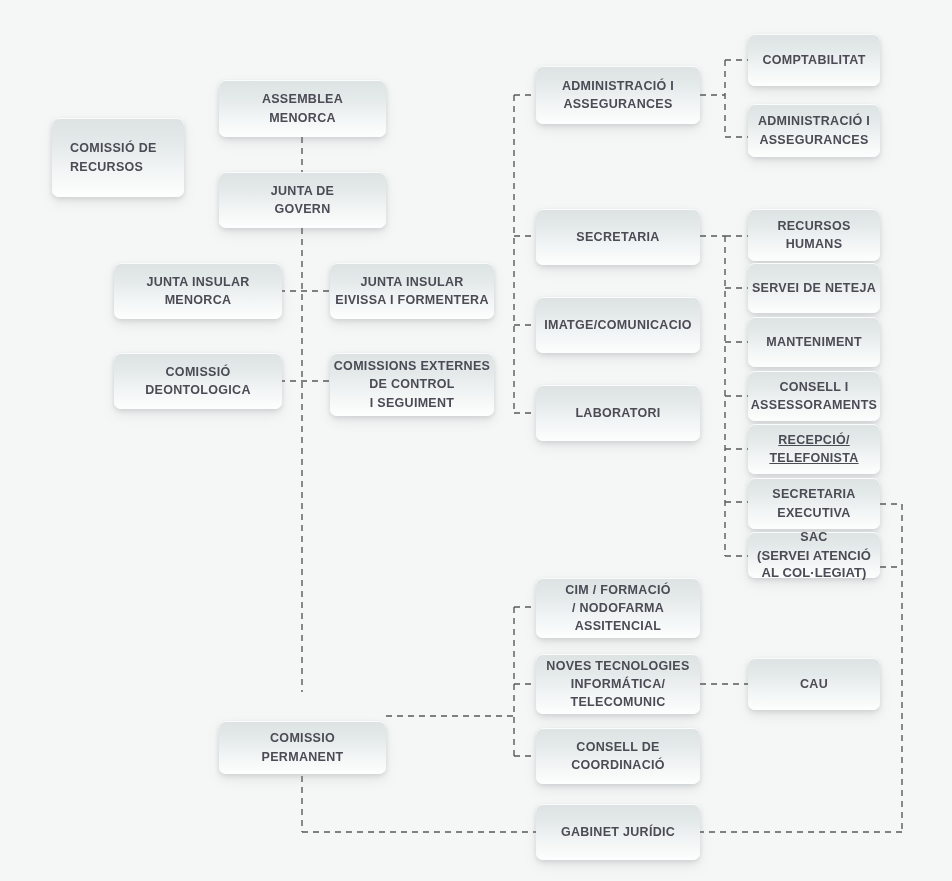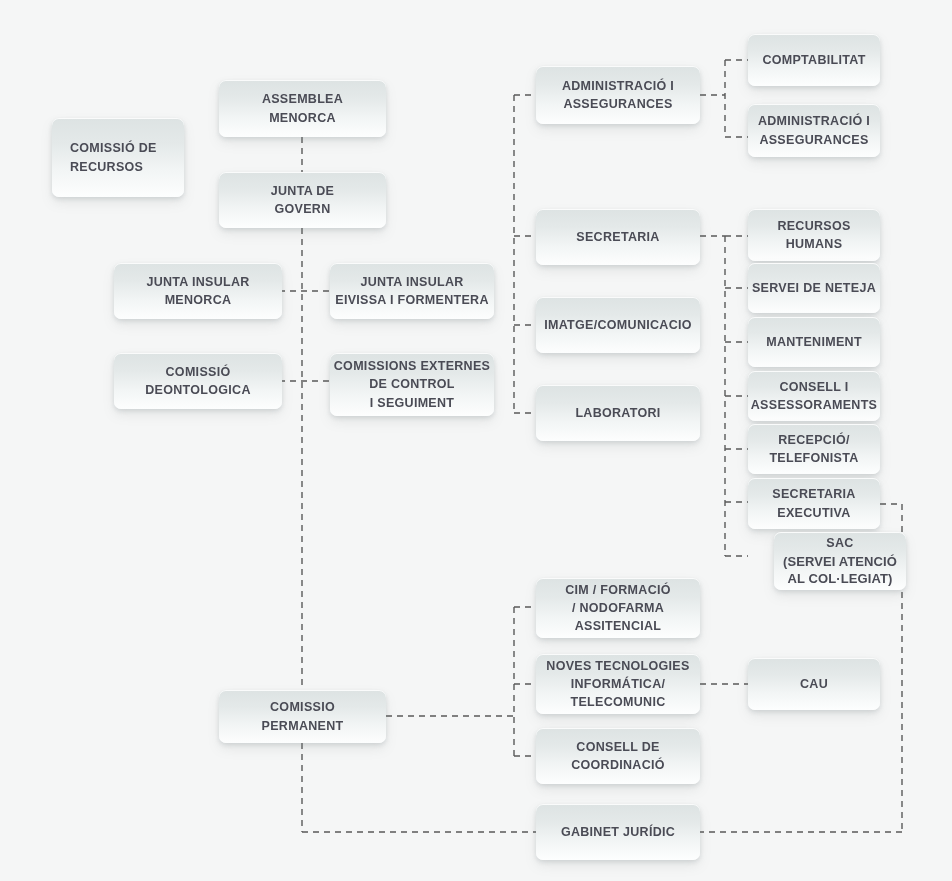--- a/index.html
+++ b/index.html
@@ -157,21 +157,21 @@
     <span class="line1">COMISSIÓ</span>
     <span class="line2">DEONTOLOGICA</span>
   </div>
 
   <div class="node" style="left:330px; top:353px; width:164px; height:63px;">
     <span class="line1">COMISSIONS EXTERNES</span>
     <span class="line2">DE CONTROL</span>
     <span class="line3">I SEGUIMENT</span>
   </div>
 
-  <div class="node" style="left:219px; top:690px; width:167px; height:53px;">
+  <div class="node" style="left:219px; top:721px; width:167px; height:53px;">
     <span class="line1">COMISSIO</span>
     <span class="line2">PERMANENT</span>
   </div>
 
   <div class="node" style="left:536px; top:66px; width:164px; height:58px;">
     <span class="line1">ADMINISTRACIÓ I</span>
     <span class="line2">ASSEGURANCES</span>
   </div>
 
   <div class="node" style="left:536px; top:209px; width:164px; height:56px;">
@@ -227,31 +227,31 @@
 
   <div class="node" style="left:748px; top:317px; width:132px; height:50px;">
     <span class="line1">MANTENIMENT</span>
   </div>
 
   <div class="node" style="left:748px; top:371px; width:132px; height:50px;">
     <span class="line1">CONSELL I</span>
     <span class="line2">ASSESSORAMENTS</span>
   </div>
 
-  <div class="node" style="left:748px; top:424px; width:132px; height:50px;">
+  <div class="node" style="left:748px; top:424px; width:132px; height:50px;text-decoration:underline;">
     <span class="line1">RECEPCIÓ/</span>
     <span class="line2">TELEFONISTA</span>
   </div>
 
   <div class="node" style="left:748px; top:478px; width:132px; height:51px;">
     <span class="line1">SECRETARIA</span>
     <span class="line2">EXECUTIVA</span>
   </div>
 
-  <div class="node" style="left:774px; top:532px; width:132px; height:58px;">
+  <div class="node" style="left:748px; top:532px; width:132px; height:46px;">
     <span class="line1">SAC</span>
     <span class="sub">
       <span>(SERVEI ATENCIÓ</span>
       <span>AL COL·LEGIAT)</span>
     </span>
   </div>
 
   <div class="node" style="left:748px; top:658px; width:132px; height:52px;">
     <span class="line1">CAU</span>
   </div>

